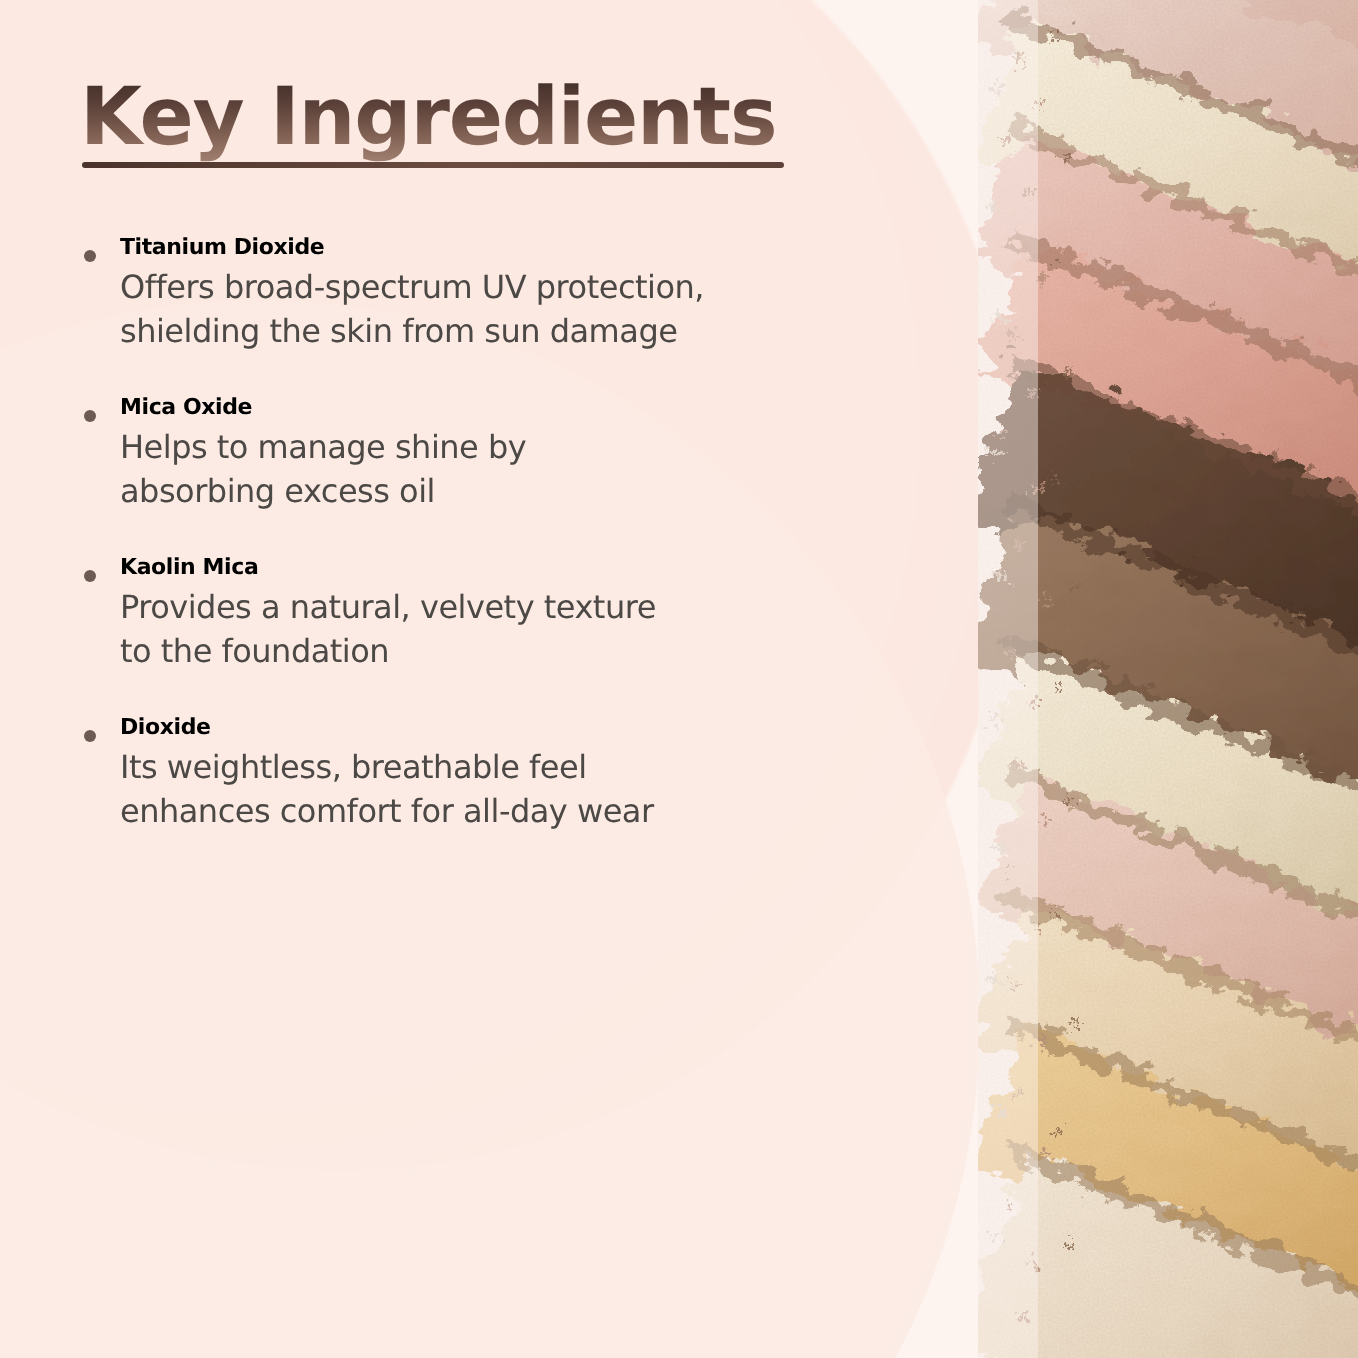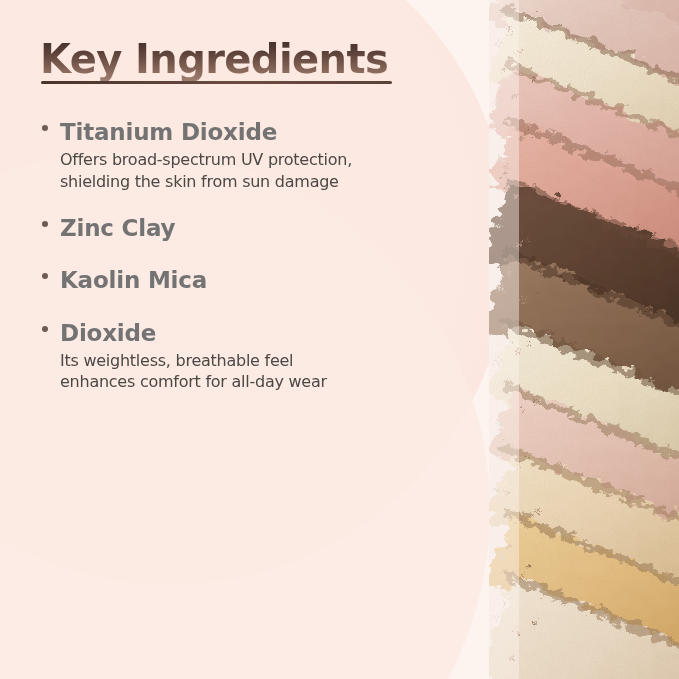--- a/index.html
+++ b/index.html
@@ -89,23 +89,23 @@
   .bullet {
     position:absolute;
     left:2px; top:8px;
     width:6px; height:6px;
     border-radius:50%;
     background:#6d5b53;
   }
 
   .ingredient-name {
     font-family:"DejaVu Sans", sans-serif;
-    font-size:23px;
+    font-size:11px;
     font-weight:bold;
-    color:#737373;
+    color:#000000;
     letter-spacing:-0.2px;
     line-height:1.35;
     margin-bottom:1px;
   }
 
   .ingredient-desc {
     font-family:"DejaVu Sans", sans-serif;
     font-size:16px;
     font-weight:normal;
     color:#4b4845;
@@ -142,26 +142,30 @@
 
       <li class="ingredient-item">
         <span class="bullet"></span>
         <div class="ingredient-name">Titanium Dioxide</div>
         <div class="ingredient-desc">Offers broad-spectrum UV protection,
 shielding the skin from sun damage</div>
       </li>
 
       <li class="ingredient-item">
         <span class="bullet"></span>
-        <div class="ingredient-name">Zinc Clay</div>
+        <div class="ingredient-name">Mica Oxide</div>
+        <div class="ingredient-desc">Helps to manage shine by
+absorbing excess oil</div>
       </li>
 
       <li class="ingredient-item">
         <span class="bullet"></span>
         <div class="ingredient-name">Kaolin Mica</div>
+        <div class="ingredient-desc">Provides a natural, velvety texture
+to the foundation</div>
       </li>
 
       <li class="ingredient-item">
         <span class="bullet"></span>
         <div class="ingredient-name">Dioxide</div>
         <div class="ingredient-desc">Its weightless, breathable feel
 enhances comfort for all-day wear</div>
       </li>
 
 

